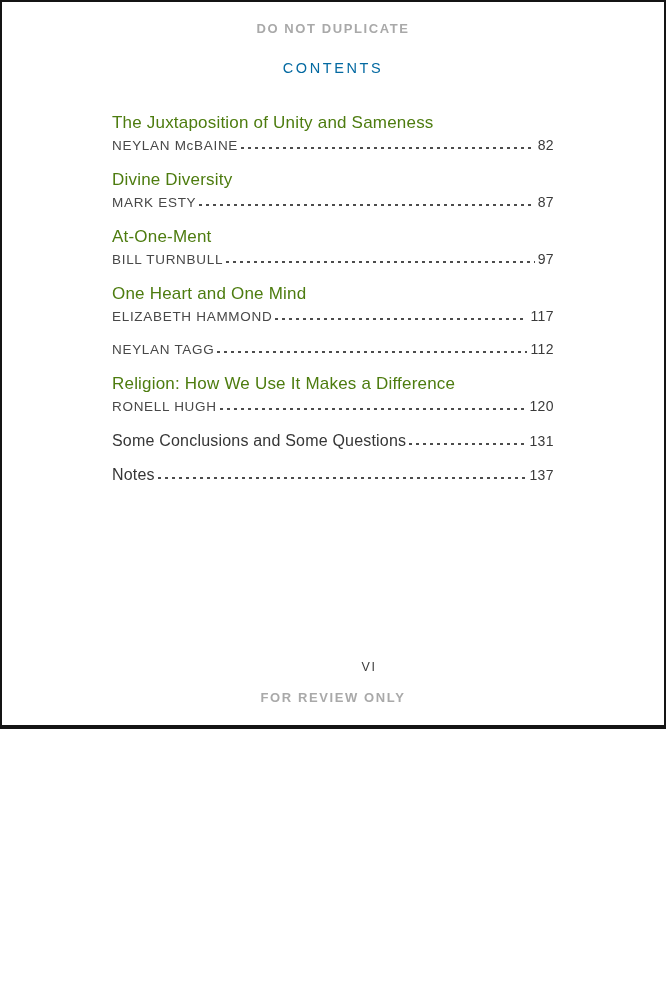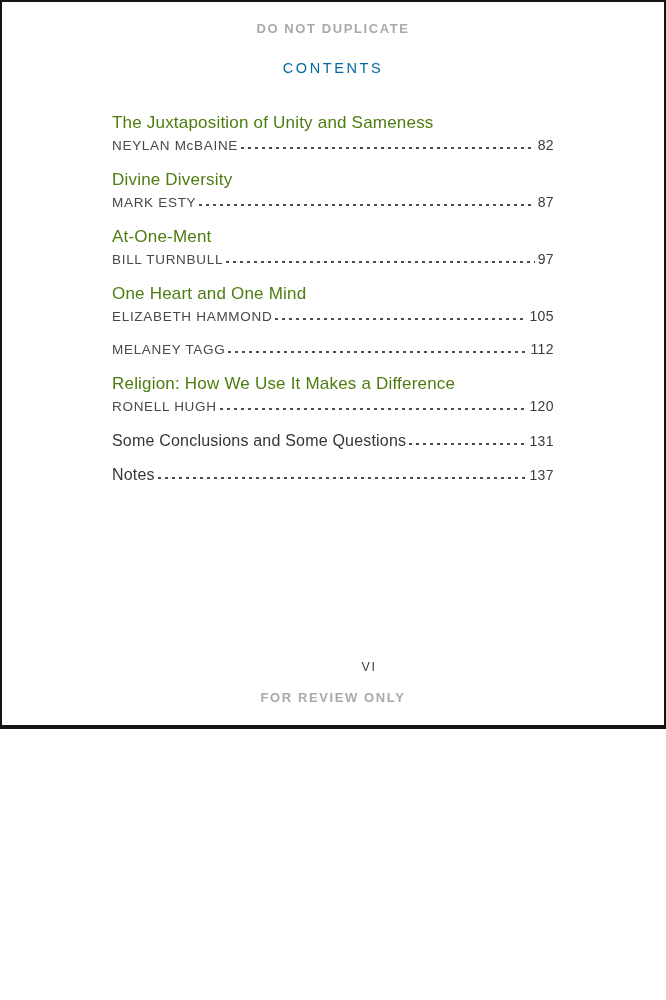--- a/index.html
+++ b/index.html
@@ -138,27 +138,27 @@
         <span class="dot-leader"></span>
         <span class="entry-pagenum">97</span>
       </div>
     </div>
 
     <div class="entry">
       <div class="entry-title">One Heart and One Mind</div>
       <div class="entry-line">
         <span class="entry-author">ELIZABETH HAMMOND</span>
         <span class="dot-leader"></span>
-        <span class="entry-pagenum">105</span>
+        <span class="entry-pagenum">117</span>
       </div>
     </div>
 
     <div class="entry">
       <div class="entry-line">
-        <span class="entry-author">MELANEY TAGG</span>
+        <span class="entry-author">NEYLAN TAGG</span>
         <span class="dot-leader"></span>
         <span class="entry-pagenum">112</span>
       </div>
     </div>
 
     <div class="entry">
       <div class="entry-title">Religion: How We Use It Makes a Difference</div>
       <div class="entry-line">
         <span class="entry-author">RONELL HUGH</span>
         <span class="dot-leader"></span>

